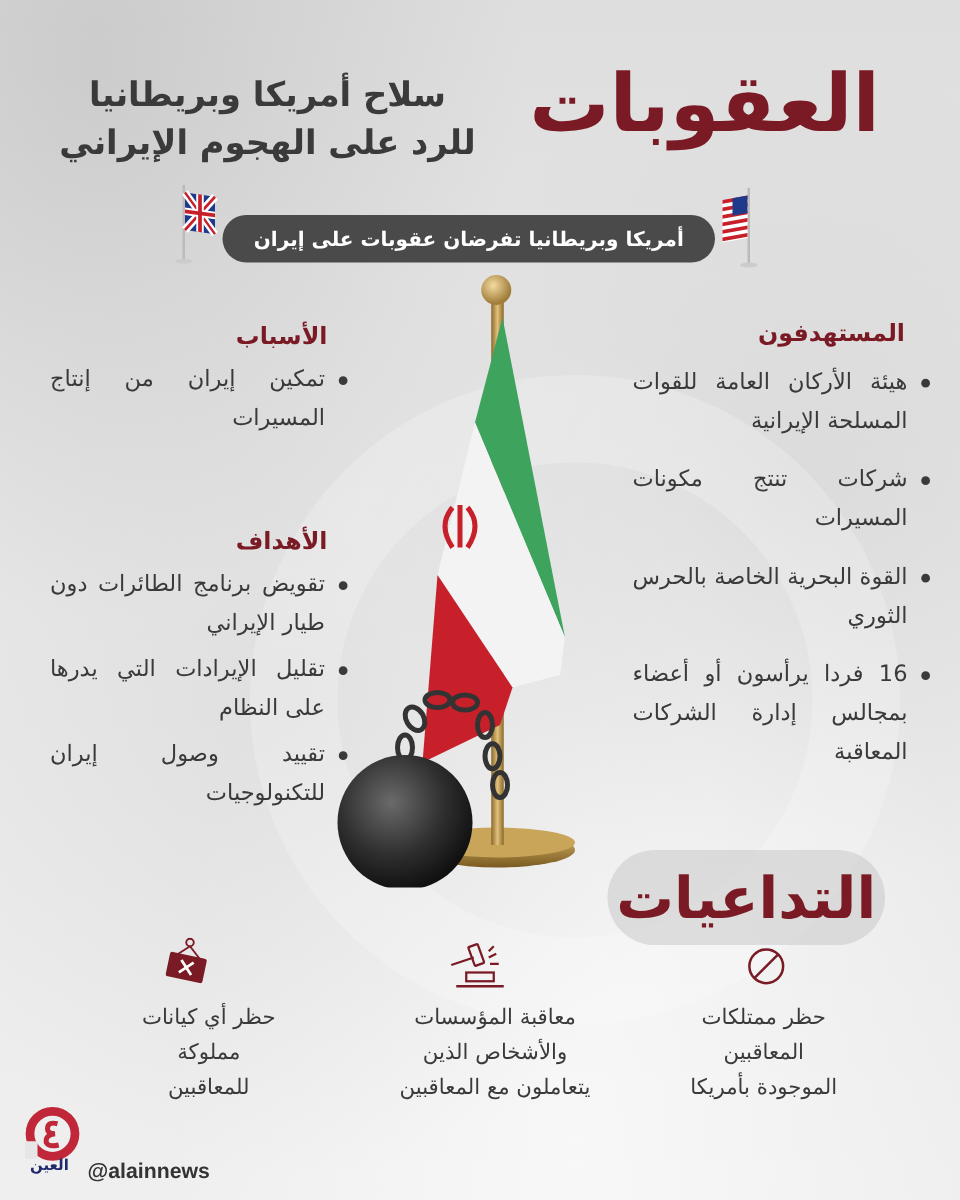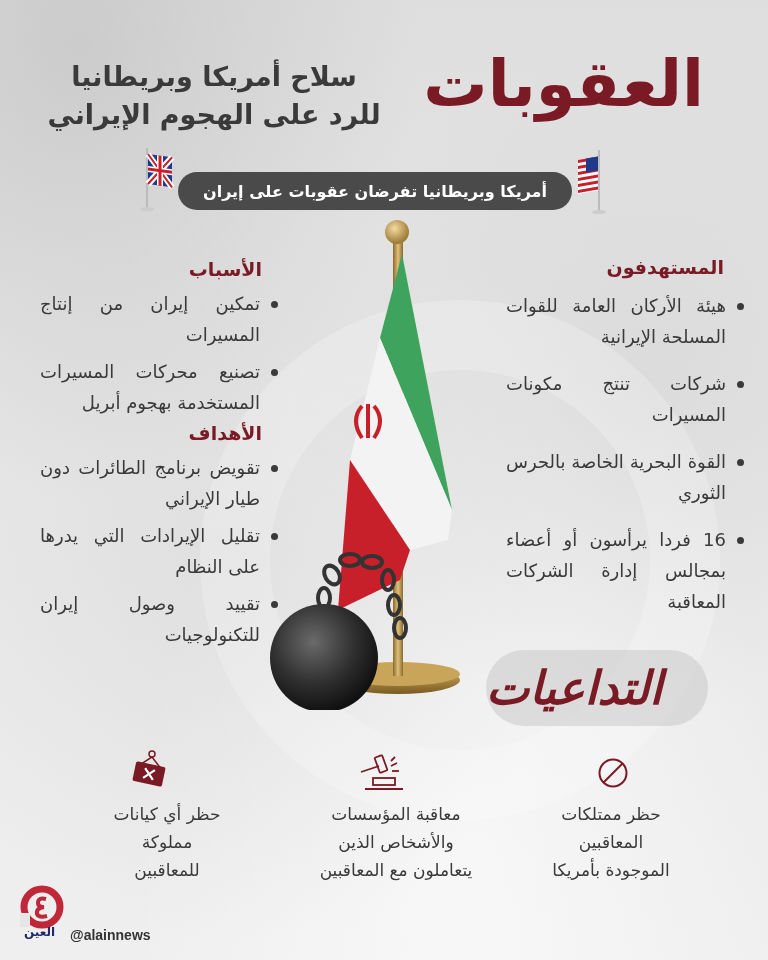--- a/index.html
+++ b/index.html
@@ -52,35 +52,35 @@
       line-height: 31px; padding-right: 20px; text-align: justify;
       text-align-last: right;
     }
     .bullets li::before {
       content: ""; position: absolute; right: 2px; top: 13px;
       width: 7px; height: 7px; border-radius: 50%; background: #3a3a3a;
     }
     .bullet-text { display: block; }
     
     .pill {
-      position: absolute; left: 486px; top: 650px; width: 222px; height: 76px;
+      position: absolute; left: 486px; top: 680px; width: 222px; height: 76px;
       background: rgba(200,200,200,0.55); border-radius: 38px;
-      display: flex; align-items: center;  font-style: italic;
+      display: flex; align-items: center; justify-content: center;
     }
     .pill span { font-weight: bold; font-size: 46px; color: #7a1a24; }
     .cons {
       position: absolute; text-align: center; font-size: 17px;
       color: #3a3a3a; line-height: 28px;
     }
     .cons-icon { position: absolute; }
     
     .logo { position: absolute; left: 18px; top: 885px; }
     .handle {
       position: absolute; left: 70px; top: 927px; font-family: "Liberation Sans", sans-serif;
-      font-weight: bold; font-size: 14px; color: #333;
+      font-weight: bold; font-size: 17px; color: #333;
     }
     .logo-word {
       position: absolute; left: 24px; top: 925px; font-weight: bold; font-size: 12px; color: #1f2a6b;
     }
   </style>
 </head>
 <body>
 
 <div class="watermark"></div>
 
@@ -192,23 +192,20 @@
   <li>
       <span class="bullet-text">16 فردا يرأسون أو أعضاء بمجالس إدارة الشركات المعاقبة</span>
     </li>
 </ul>
 
 <div class="section-title rtl" style="right:506px; top:258px;">الأسباب</div>
 <ul class="bullets rtl" style="right:488px; top:288px; width:240px;">
   <li style="margin-bottom:6px;">
       <span class="bullet-text">تمكين إيران من إنتاج المسيرات</span>
     </li>
-  <li>
-      <span class="bullet-text">تصنيع محركات المسيرات المستخدمة بهجوم أبريل</span>
-    </li>
 </ul>
 
 <div class="section-title rtl" style="right:506px; top:422px;">الأهداف</div>
 <ul class="bullets rtl" style="right:488px; top:452px; width:240px;">
   <li style="margin-bottom:6px;">
       <span class="bullet-text">تقويض برنامج الطائرات دون طيار الإيراني</span>
     </li>
   <li style="margin-bottom:6px;">
       <span class="bullet-text">تقليل الإيرادات التي يدرها على النظام</span>
     </li>

